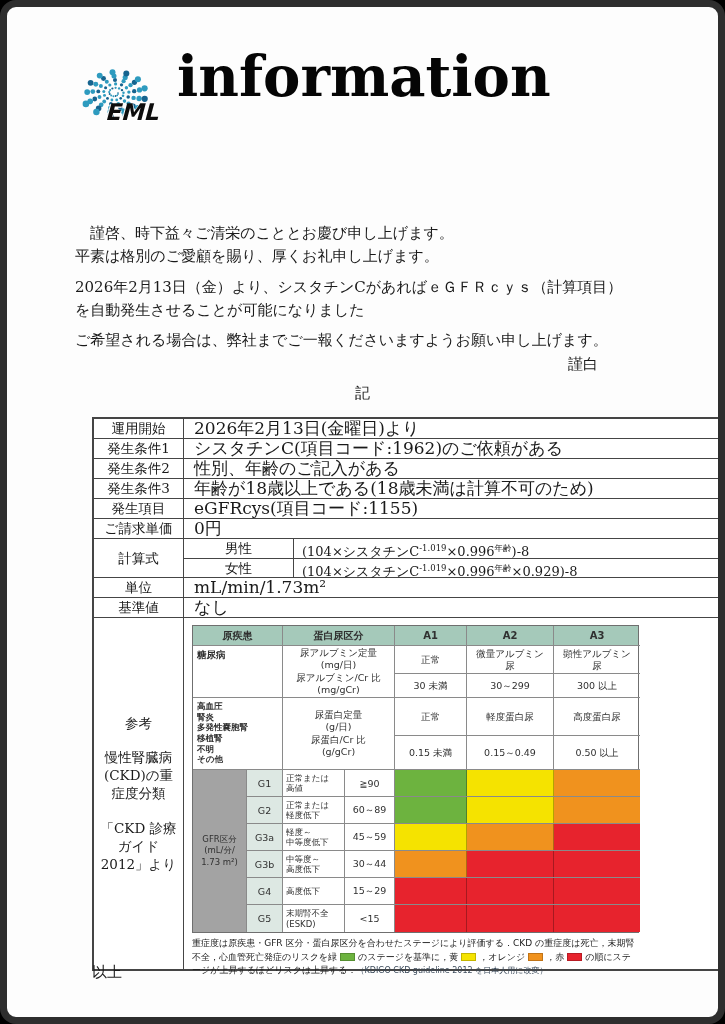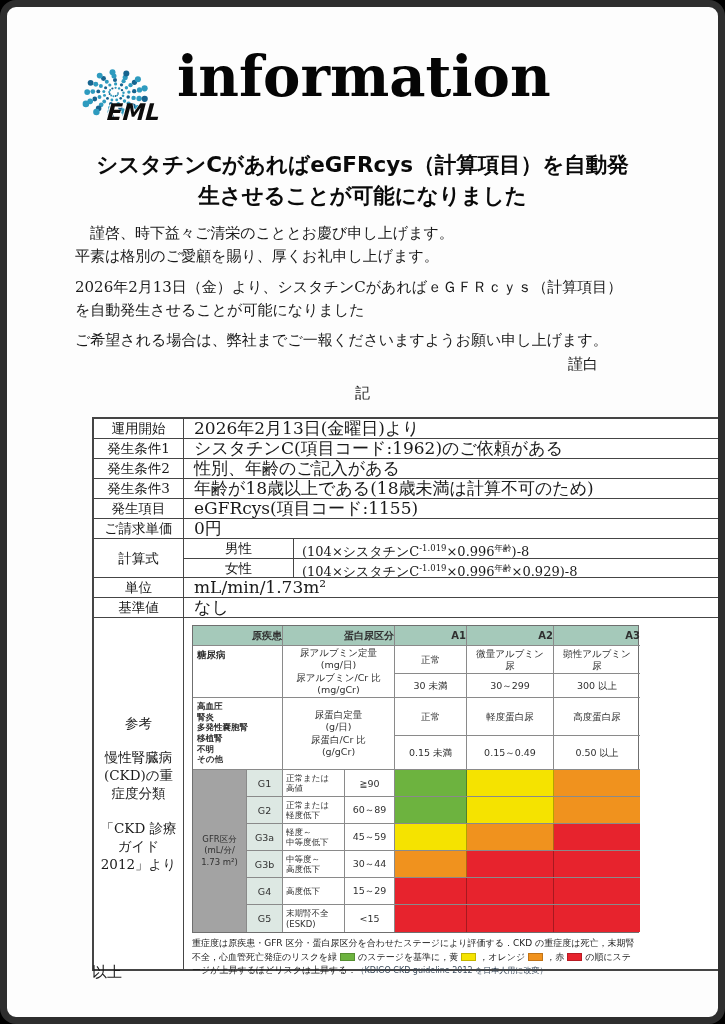--- a/index.html
+++ b/index.html
@@ -56,21 +56,21 @@
   .ref-label{
     width:90px;flex:0 0 90px;border-right:1px solid #454545;display:flex;flex-direction:column;
     align-items:center;justify-content:center;gap:16px;text-align:center;
     font-size:13.5px;line-height:1.35;white-space:pre-line;
   }
   .ref-body{flex:1;padding:7px 0 0 8px;font-family:"DejaVu Sans","Liberation Sans",sans-serif;}
   .chart{width:447px;border:1px solid #6f6f6f;color:#303030;}
   .c-row{display:flex;}
   .chart .cell{border-right:1px solid #8a8a8a;border-bottom:1px solid #8a8a8a;}
   .chart .cell:last-child{border-right:none;}
-  .ch-head{height:20px;line-height:20px;text-align:right;font-size:10px;font-weight:700;}
+  .ch-head{height:20px;line-height:20px;text-align:center;font-size:10px;font-weight:700;}
   .w1{width:90px;flex:0 0 90px;} .w2{width:112px;flex:0 0 112px;}
   .wa1{width:72px;flex:0 0 72px;} .wa2{width:87px;flex:0 0 87px;} .wa3{width:86px;flex:0 0 86px;}
   .band-disease{font-size:9.5px;padding:3px 2px 0 4px;white-space:pre-line;line-height:1.25;font-weight:bold;}
   .band-measure{display:flex;align-items:center;justify-content:center;text-align:center;
     font-size:9.5px;white-space:pre-line;line-height:1.3;}
   .acol{display:flex;flex-direction:column;}
   .acol .top,.acol .bottom{display:flex;align-items:center;justify-content:center;text-align:center;
     font-size:9.5px;white-space:pre-line;line-height:1.25;}
   .band1 .acol .top{height:28px;border-bottom:1px solid #8a8a8a;} .band1 .acol .bottom{height:23px;}
   .band1{height:52px;}
@@ -173,22 +173,20 @@
         <circle cx="74.9" cy="49.2" r="3.15" fill="#2e9bbf"></circle>
         <circle cx="62.7" cy="55.4" r="3.18" fill="#2e9bbf"></circle>
         <circle cx="47.8" cy="56.8" r="3.21" fill="#16648f"></circle>
         <circle cx="33.4" cy="53.1" r="3.25" fill="#2e9bbf"></circle>
         <circle cx="22.9" cy="44.9" r="3.29" fill="#2e9bbf"></circle>
       </svg>
     <div class="eml-text">EML</div>
   </div>
   <div class="masthead">information</div>
 
-  <div class="doc-title">シスタチンCがあればeGFRcys（計算項目）を自動発
-生させることが可能になりました</div>
   <div class="para p1">　謹啓、時下益々ご清栄のこととお慶び申し上げます。
 平素は格別のご愛顧を賜り、厚くお礼申し上げます。</div>
   <div class="para p2">2026年2月13日（金）より、シスタチンCがあればｅＧＦＲｃｙｓ（計算項目）
 を自動発生させることが可能になりました</div>
   <div class="para p3">ご希望される場合は、弊社までご一報くださいますようお願い申し上げます。</div>
   <div class="closing">謹白</div>
   <div class="record">記</div>
 
   <div class="mt">
     <div>

